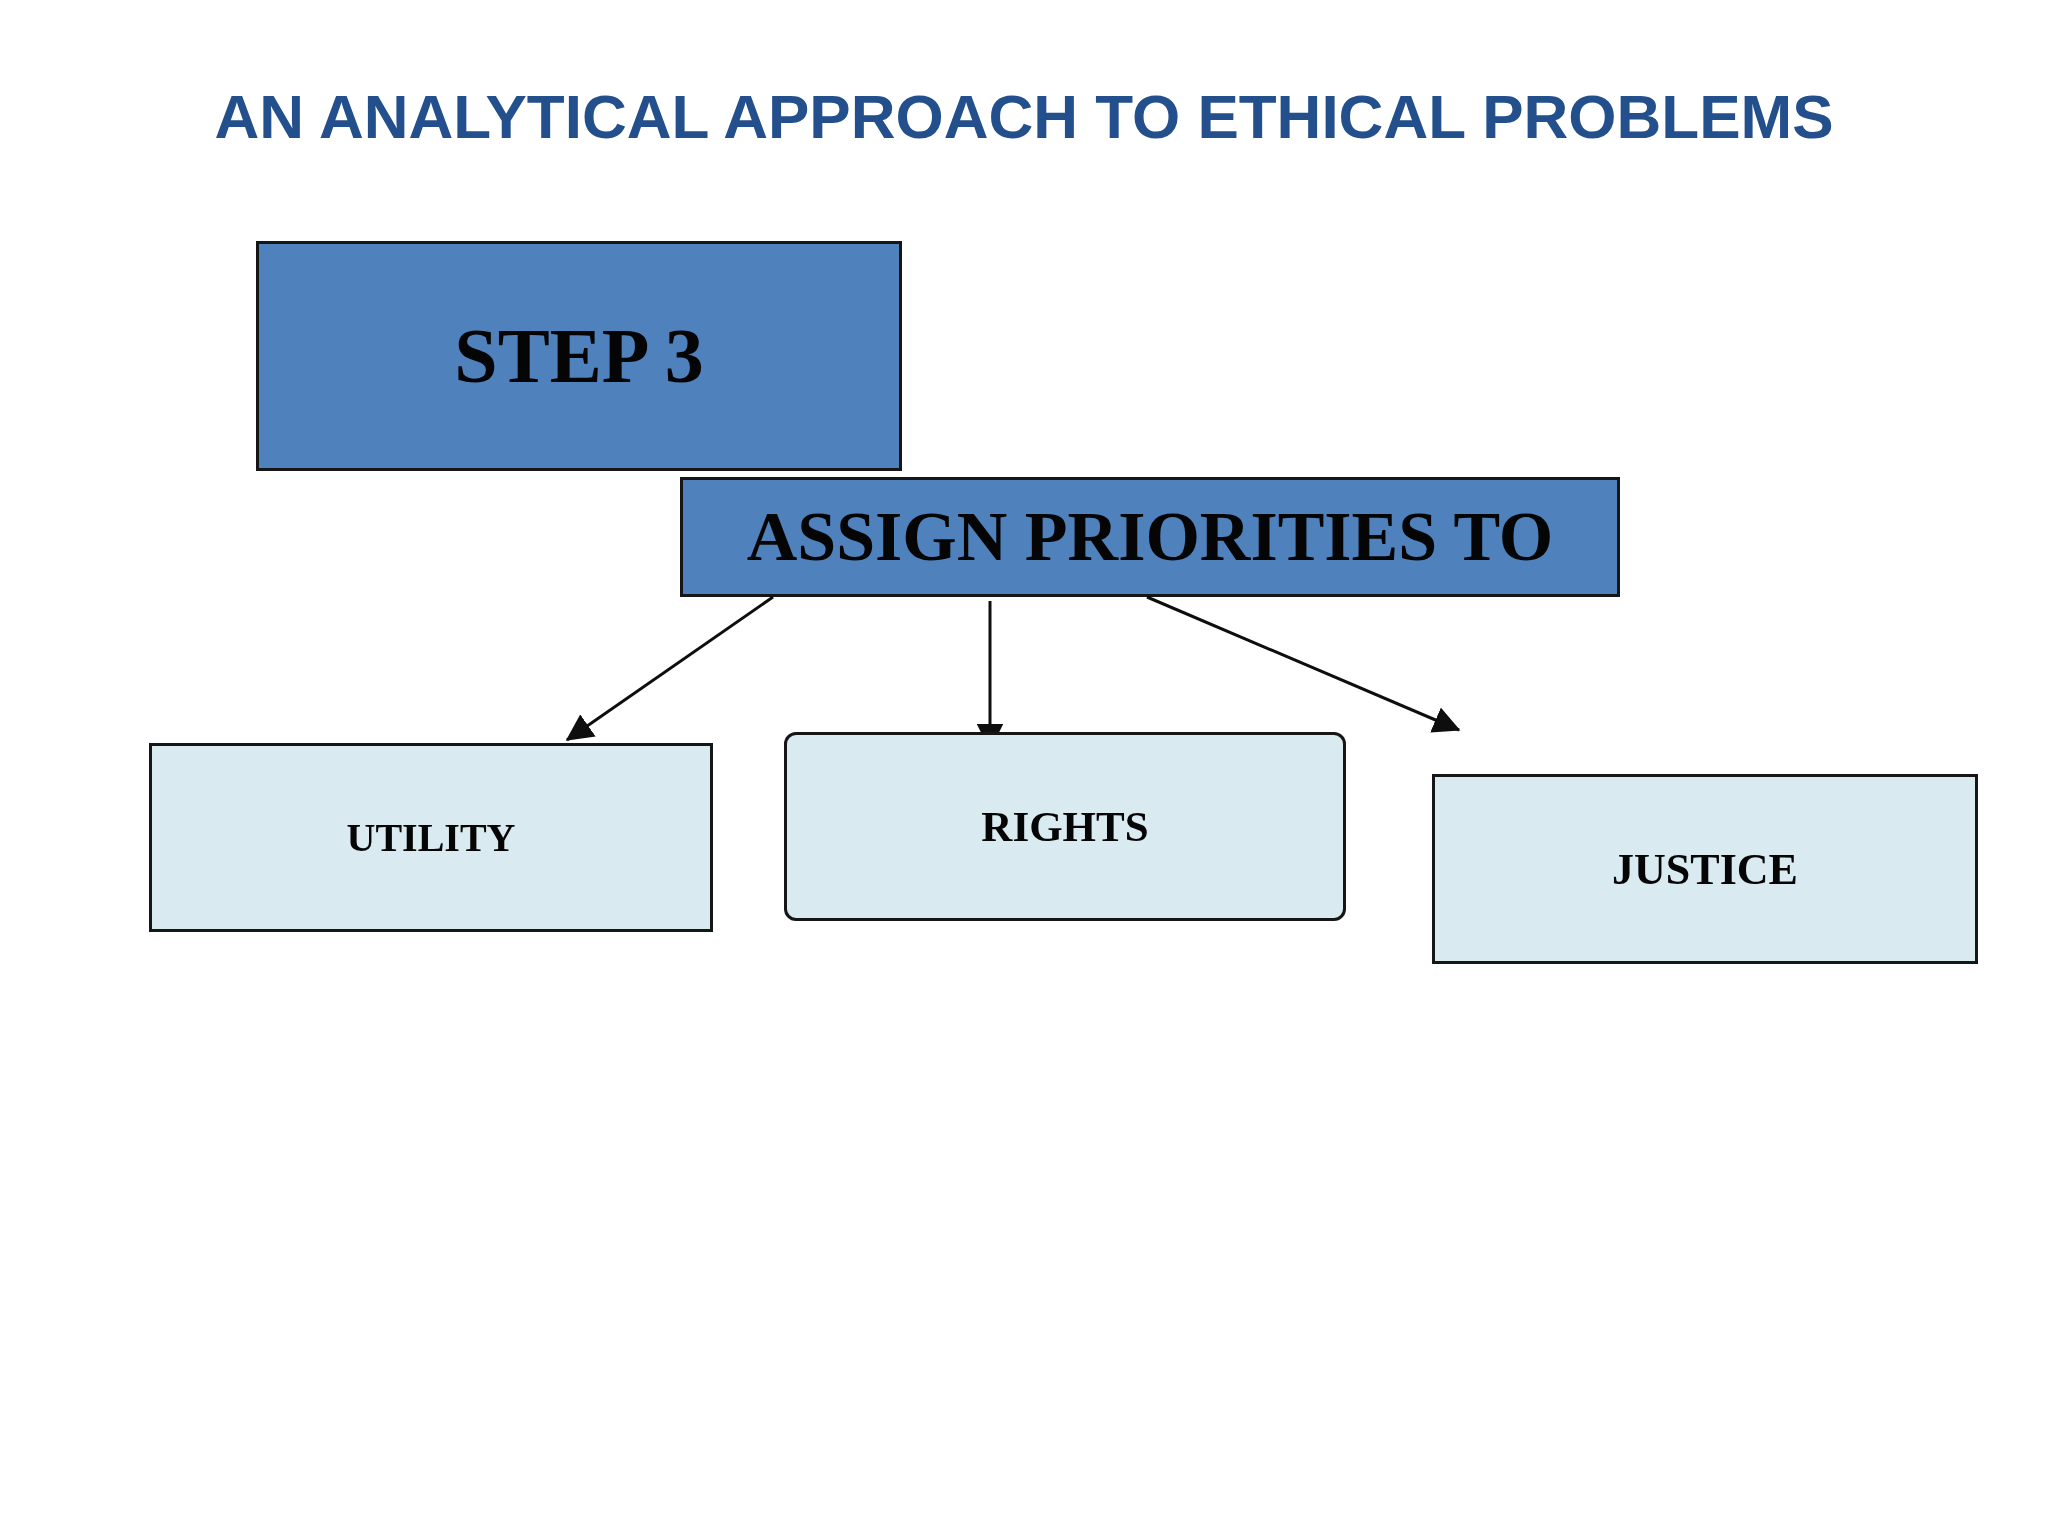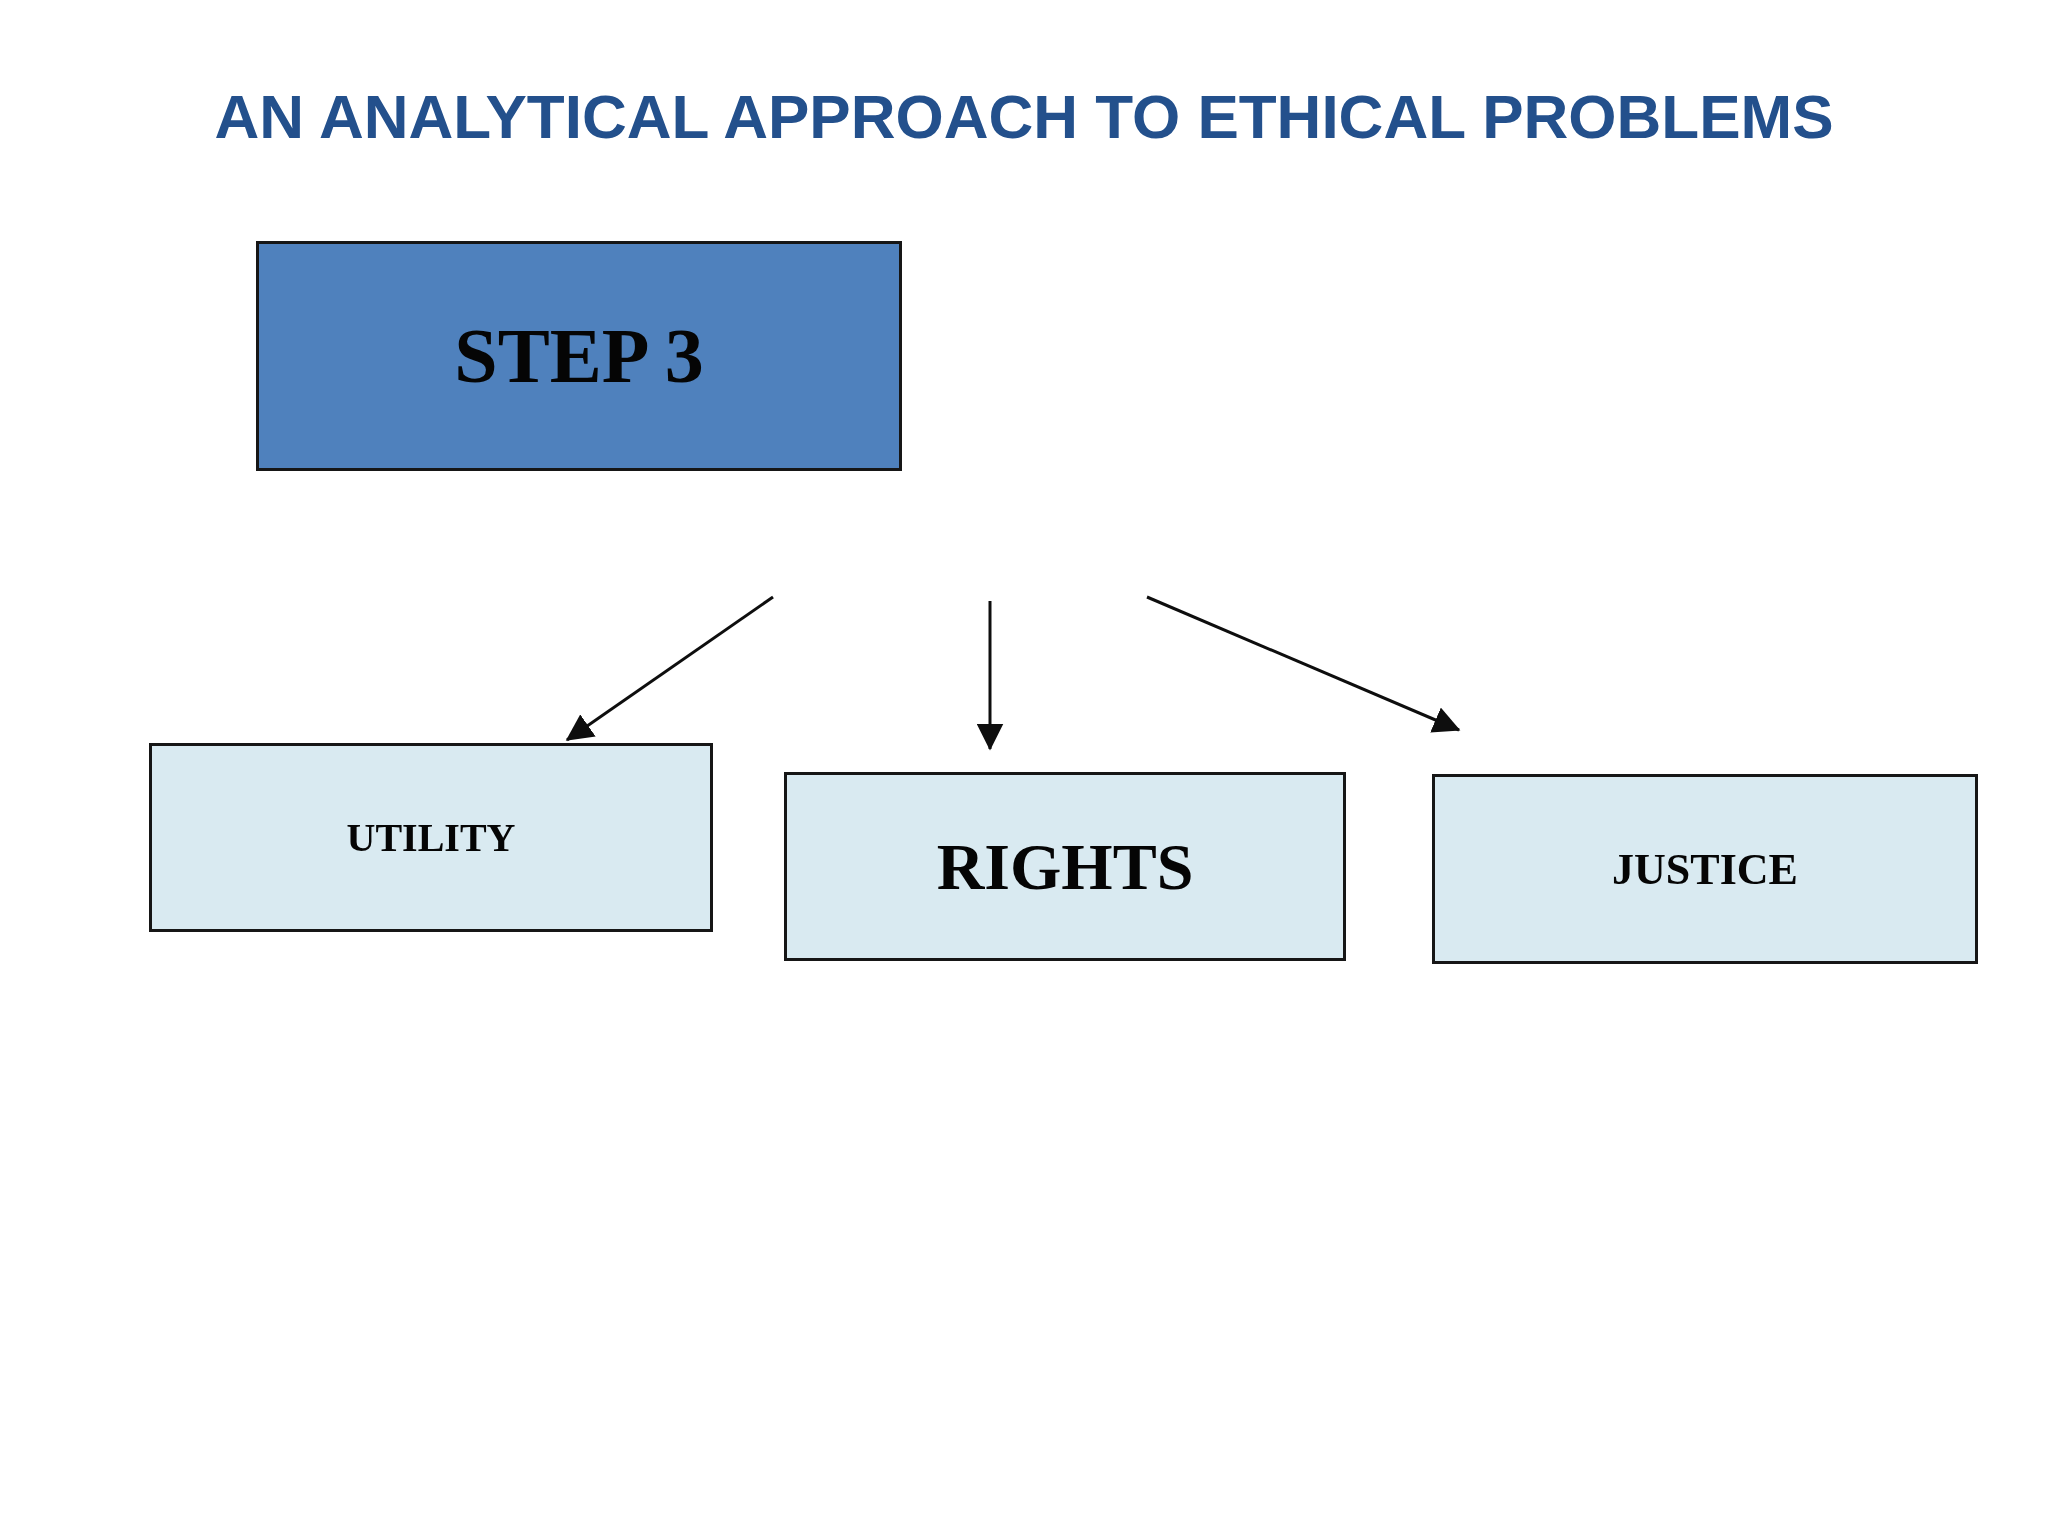--- a/index.html
+++ b/index.html
@@ -62,22 +62,23 @@
   }
   .assign-box{
     left:648px;top:477px;width:940px;height:120px;
     font-size:70px;
   }
   .utility-box{
     left:117px;top:743px;width:564px;height:189px;
     font-size:40px;
   }
   .rights-box{
-    left:752px;top:772px;width:562px;height:189px;
-    font-size:66px;
+    left:752px;top:732px;width:562px;height:189px;
+    font-size:43px;
+    border-radius:12px;
   }
   .justice-box{
     left:1400px;top:774px;width:546px;height:190px;
     font-size:44px;
   }
   .arrow-layer{
     position:absolute;
     left:0;top:0;
     width:2048px;height:1536px;
     pointer-events:none;
@@ -87,20 +88,23 @@
 <body>
 
 <div class="slide">
 
   <h1 class="slide-title">AN ANALYTICAL APPROACH TO ETHICAL PROBLEMS</h1>
 
   <div class="node blue step-box">
     <span>STEP 3</span>
   </div>
 
+  <div class="node blue assign-box">
+    <span>ASSIGN PRIORITIES TO</span>
+  </div>
 
   <svg class="arrow-layer" viewBox="0 0 2048 1536" xmlns="http://www.w3.org/2000/svg">
     <defs>
       <marker id="ah" markerWidth="10" markerHeight="9" refX="8.5" refY="4.5" orient="auto" markerUnits="strokeWidth">
         <path d="M0,0 L9,4.5 L0,9 Z" fill="var(--arrow)"></path>
       </marker>
     </defs>
     <line x1="773" y1="597" x2="567" y2="740" stroke="var(--arrow)" stroke-width="3" marker-end="url(#ah)"></line>
     <line x1="990" y1="601" x2="990" y2="749" stroke="var(--arrow)" stroke-width="3" marker-end="url(#ah)"></line>
     <line x1="1147" y1="597" x2="1459" y2="730" stroke="var(--arrow)" stroke-width="3" marker-end="url(#ah)"></line>

